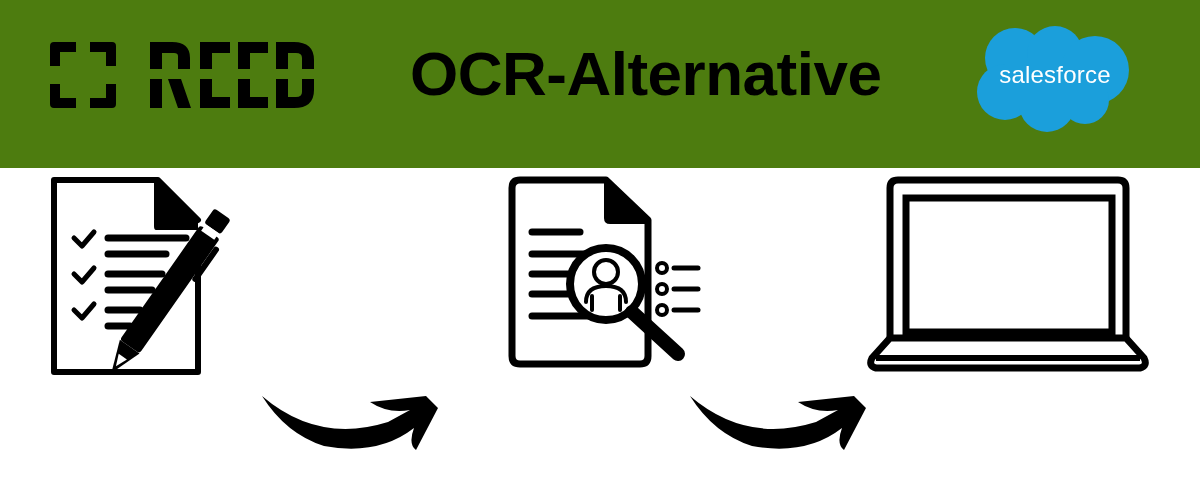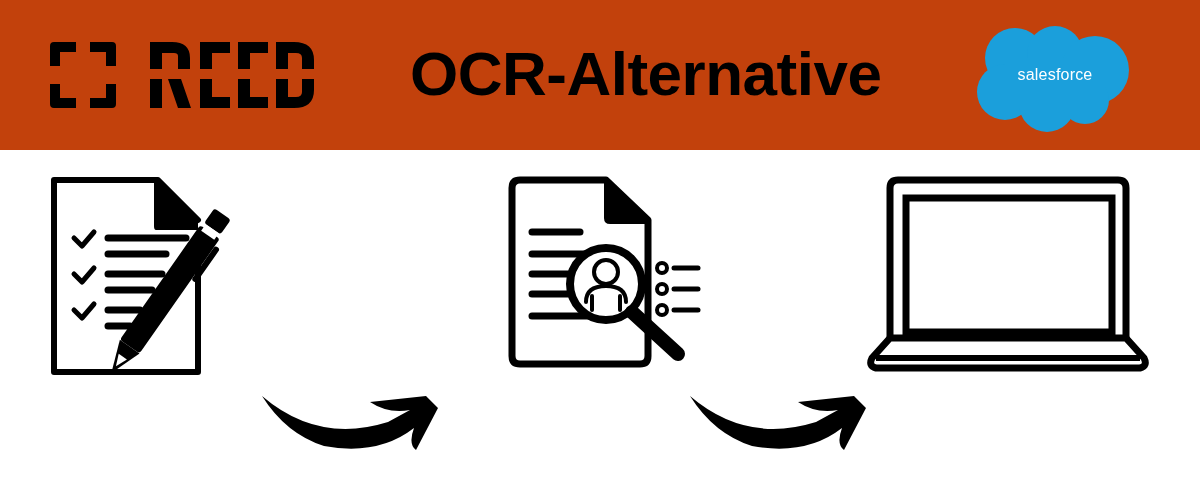--- a/index.html
+++ b/index.html
@@ -3,37 +3,37 @@
   <meta charset="utf-8">
   <style>
     html, body { margin: 0; padding: 0; }
     body {
       width: 1200px; height: 500px; overflow: hidden;
       background: #ffffff;
       font-family: "Liberation Sans", sans-serif;
       position: relative;
     }
     .header {
-      position: absolute; left: 0; top: 0; width: 1200px; height: 150px;
-      background: #c2410c;
+      position: absolute; left: 0; top: 0; width: 1200px; height: 168px;
+      background: #4d7c0f;
     }
     .logo { position: absolute; left: 50px; top: 42px; width: 280px; height: 66px; }
     .logo svg { display: block; }
     .title {
       position: absolute; left: 410px; top: 38px;
       font-family: "Liberation Sans", sans-serif;
       font-weight: 700; font-size: 62px; line-height: 72px;
       color: #000; letter-spacing: -0.5px;
       white-space: nowrap;
     }
     .sf-logo { position: absolute; left: 975px; top: 18px; width: 160px; height: 116px; }
     .sf-text {
       position: absolute; left: 0; top: 42px; width: 160px; text-align: center;
       font-family: "Liberation Sans", sans-serif;
-      font-size: 16px; color: #ffffff; line-height: 30px; letter-spacing: 0.2px;
+      font-size: 24px; color: #ffffff; line-height: 30px; letter-spacing: 0.2px;
     }
     .icon { position: absolute; }
     .icon svg { display: block; }
   </style>
 </head>
 <body>
 
 <div class="header">
   <div class="logo">
     <svg width="280" height="66" viewBox="0 0 280 66">

